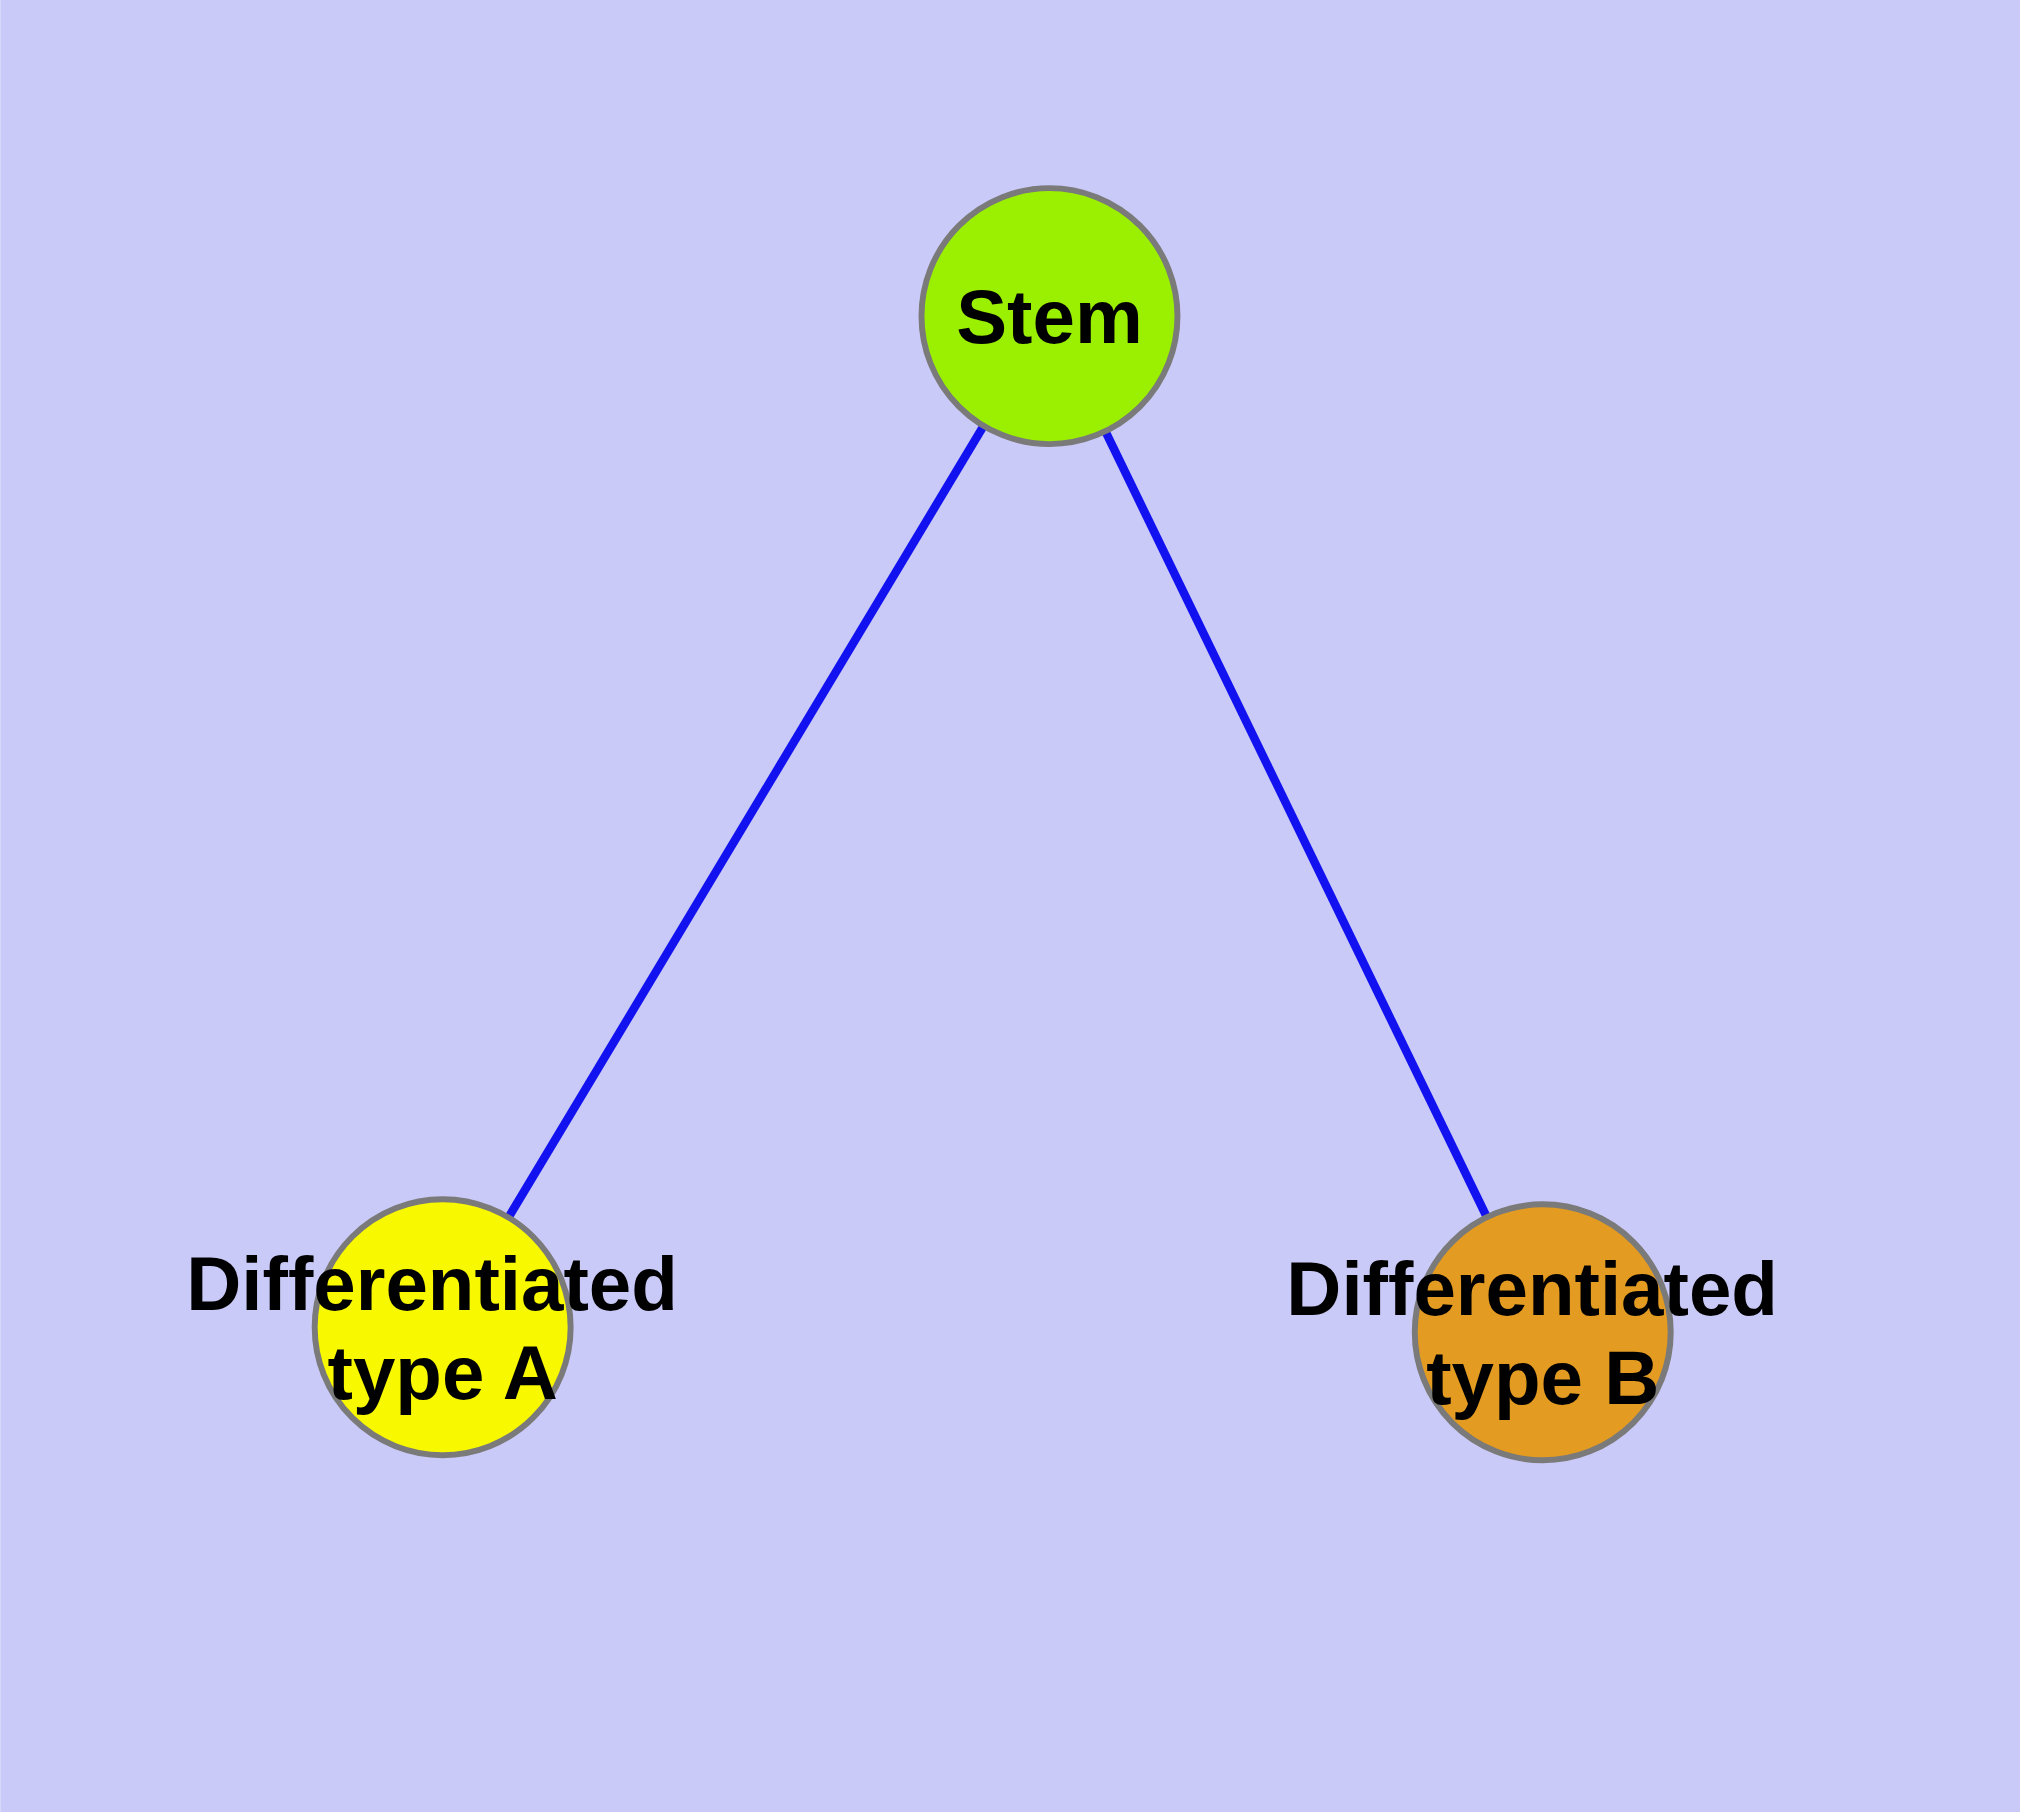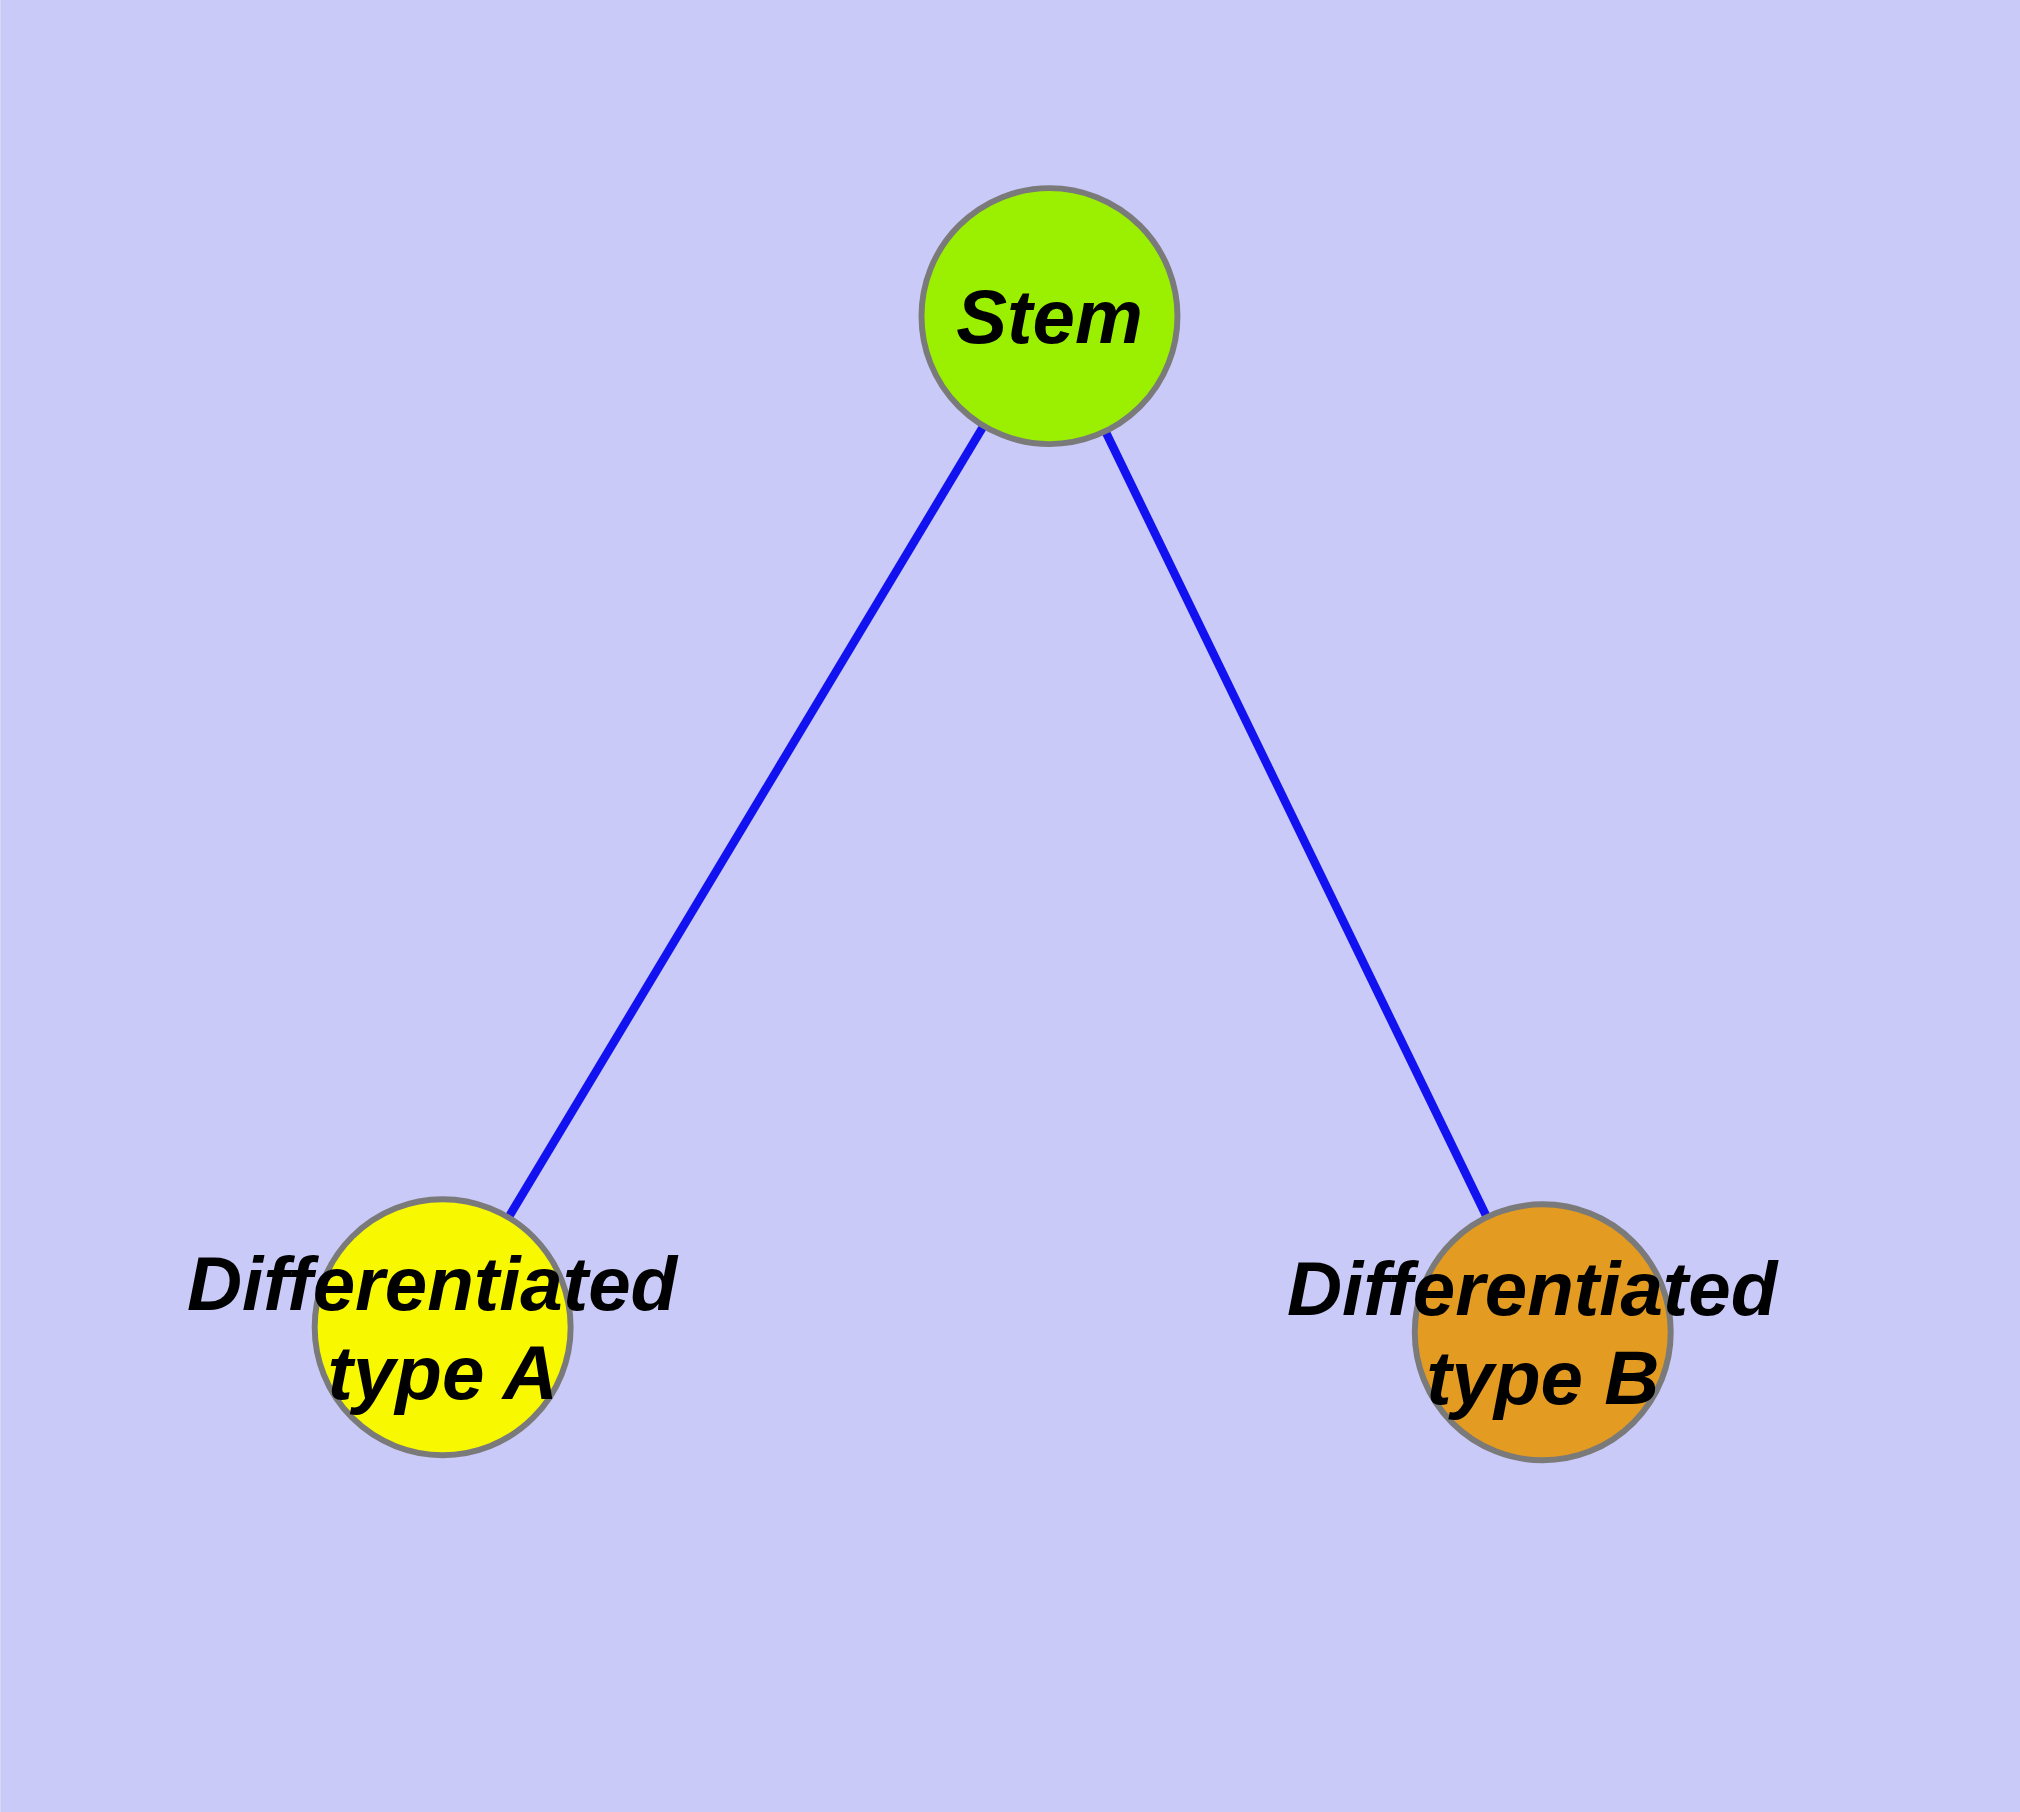--- a/index.html
+++ b/index.html
@@ -7,21 +7,20 @@
     padding: 0;
     width: 2021px;
     height: 1812px;
     overflow: hidden;
     font-family: "Liberation Sans", sans-serif;
   }
   .diagram-canvas {
     position: relative;
     width: 1848px;
     height: 1812px;
-    font-style: italic;
   }
   svg {
     display: block;
   }
   .edge {
     stroke-width: 10px;
     fill: none;
   }
   .node-circle {
     stroke-width: 7px;

